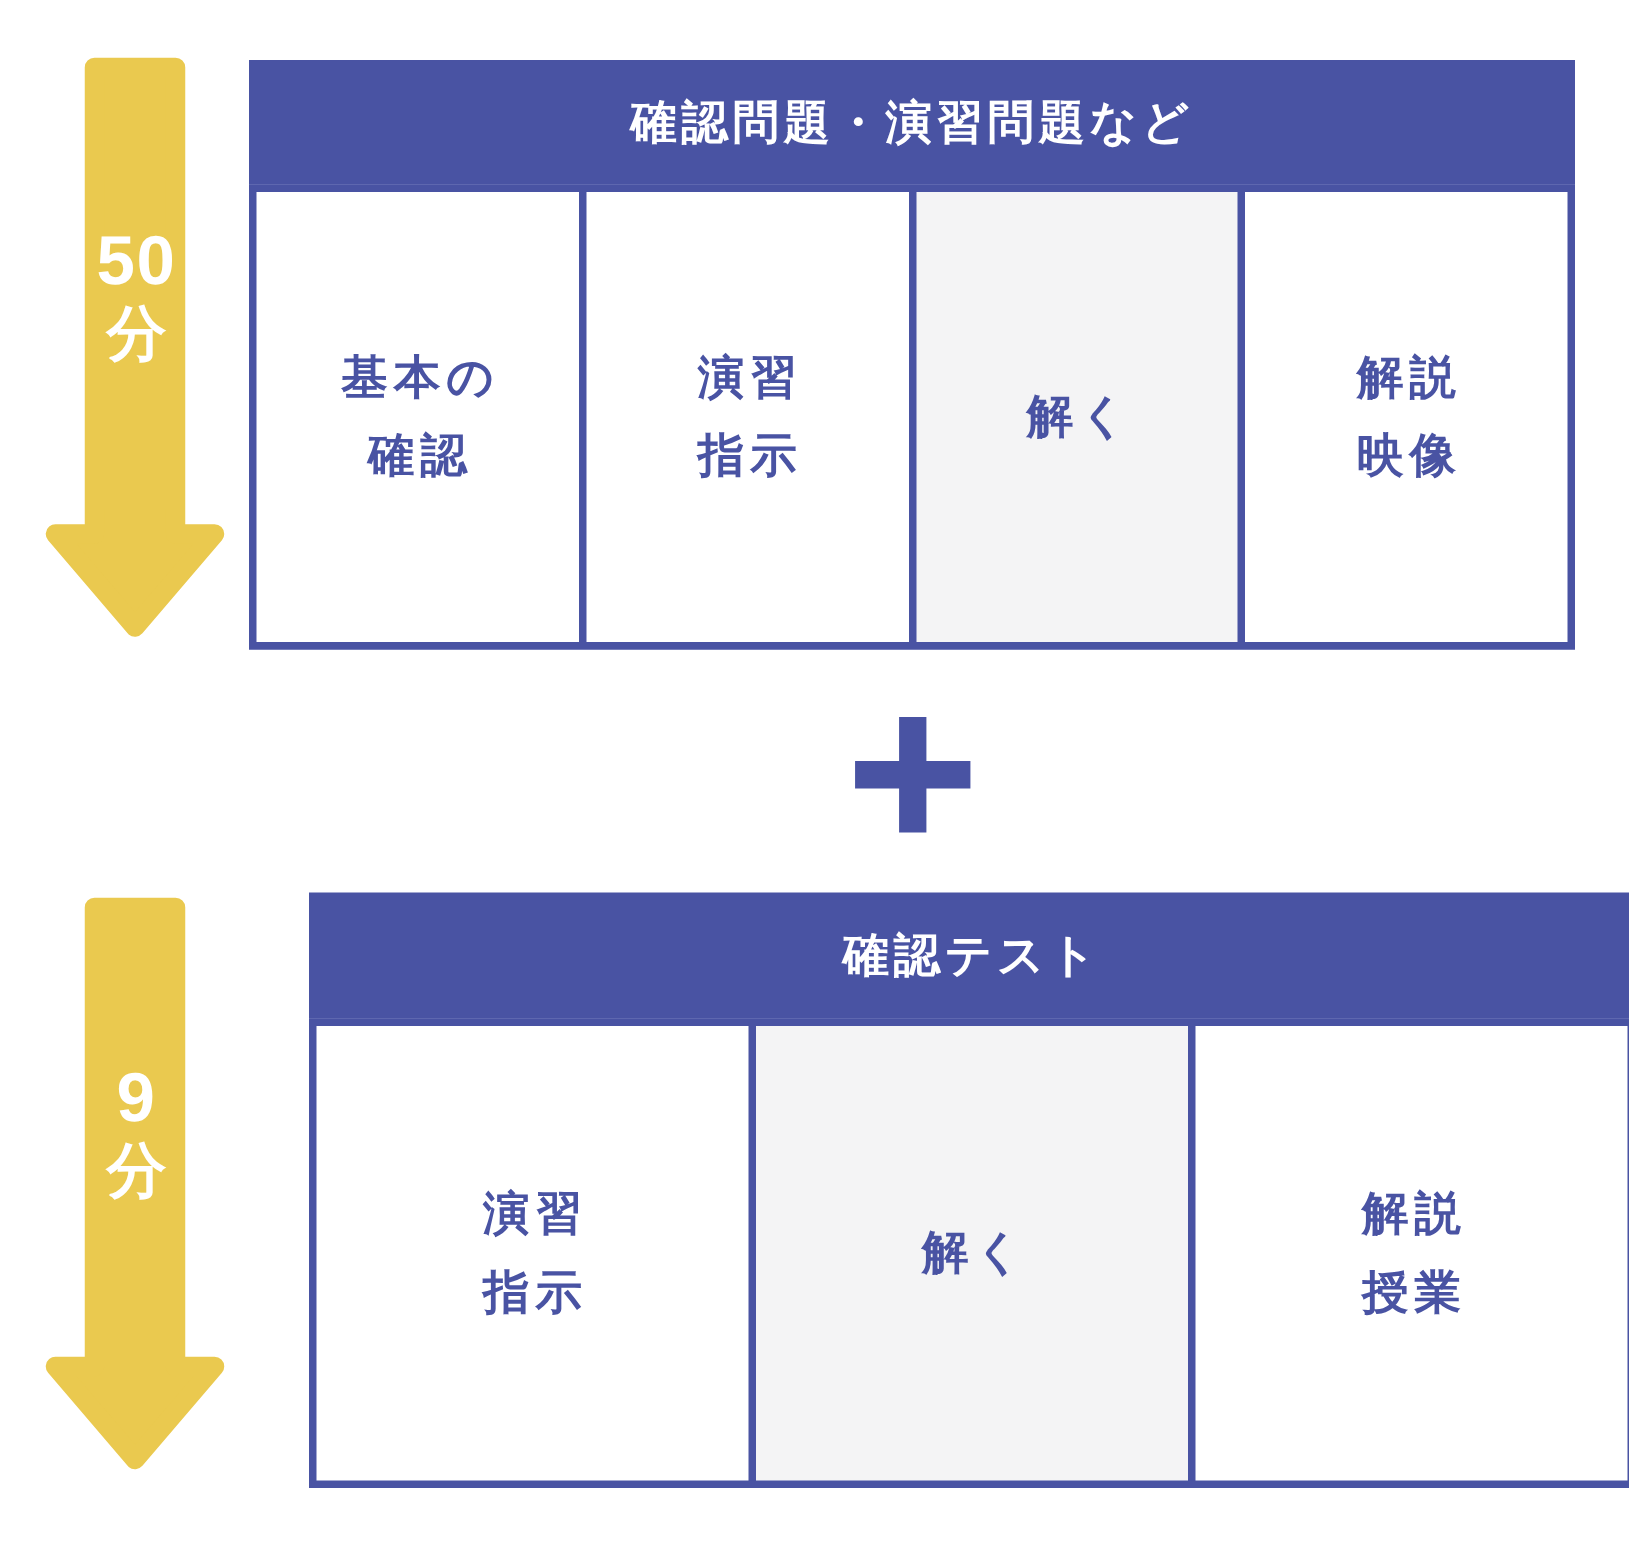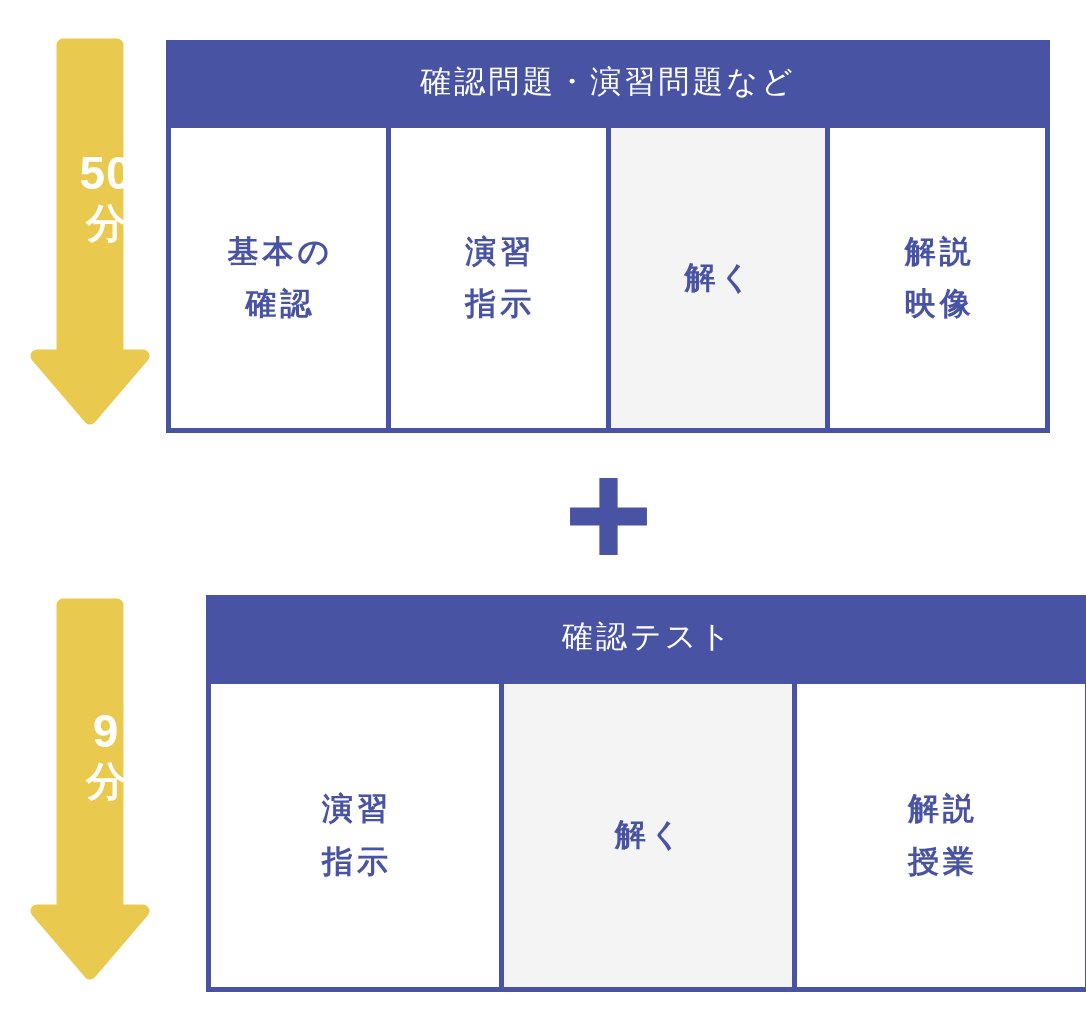--- a/index.html
+++ b/index.html
@@ -19,36 +19,36 @@
     background: var(--white);
     overflow: hidden;
   }
 
   
   .arrow { position: absolute; width: 120px; }
   .arrow-1 { left: 30px; top: 38px; height: 387px; }
   .arrow-2 { left: 30px; top: 598px; height: 382px; }
   .arrow svg { position: absolute; left: 0; top: 0; width: 100%; height: 100%; }
   .arrow-label {
-    position: absolute; left: 16px; top: 0; width: 100%; height: 82%;
+    position: absolute; left: 1px; top: 0; width: 100%; height: 82%;
     display: flex; flex-direction: column; align-items: center; justify-content: center;
     color: var(--white); font-weight: bold; line-height: 1.18;
     text-align: center;
   }
   .arrow-label .num  { font-size: 46px; letter-spacing: 1px; }
   .arrow-label .unit { font-size: 40px; }
 
   
   .table { position: absolute; left: 166px; width: 884px; }
   .table-1 { top: 40px; }
   .table-2 { top: 595px; margin-left: 40px; }
   .table-header {
     background: var(--blue);
     color: var(--white);
-    font-weight: normal;
+    font-weight: bold;
     font-size: 31px;
     letter-spacing: 3px;
     display: flex; align-items: center; justify-content: center;
   }
   .table-1 .table-header { height: 83px; }
   .table-2 .table-header { height: 84px; }
   .table-body {
     display: flex;
     background: var(--blue);
     border: 5px solid var(--blue);

